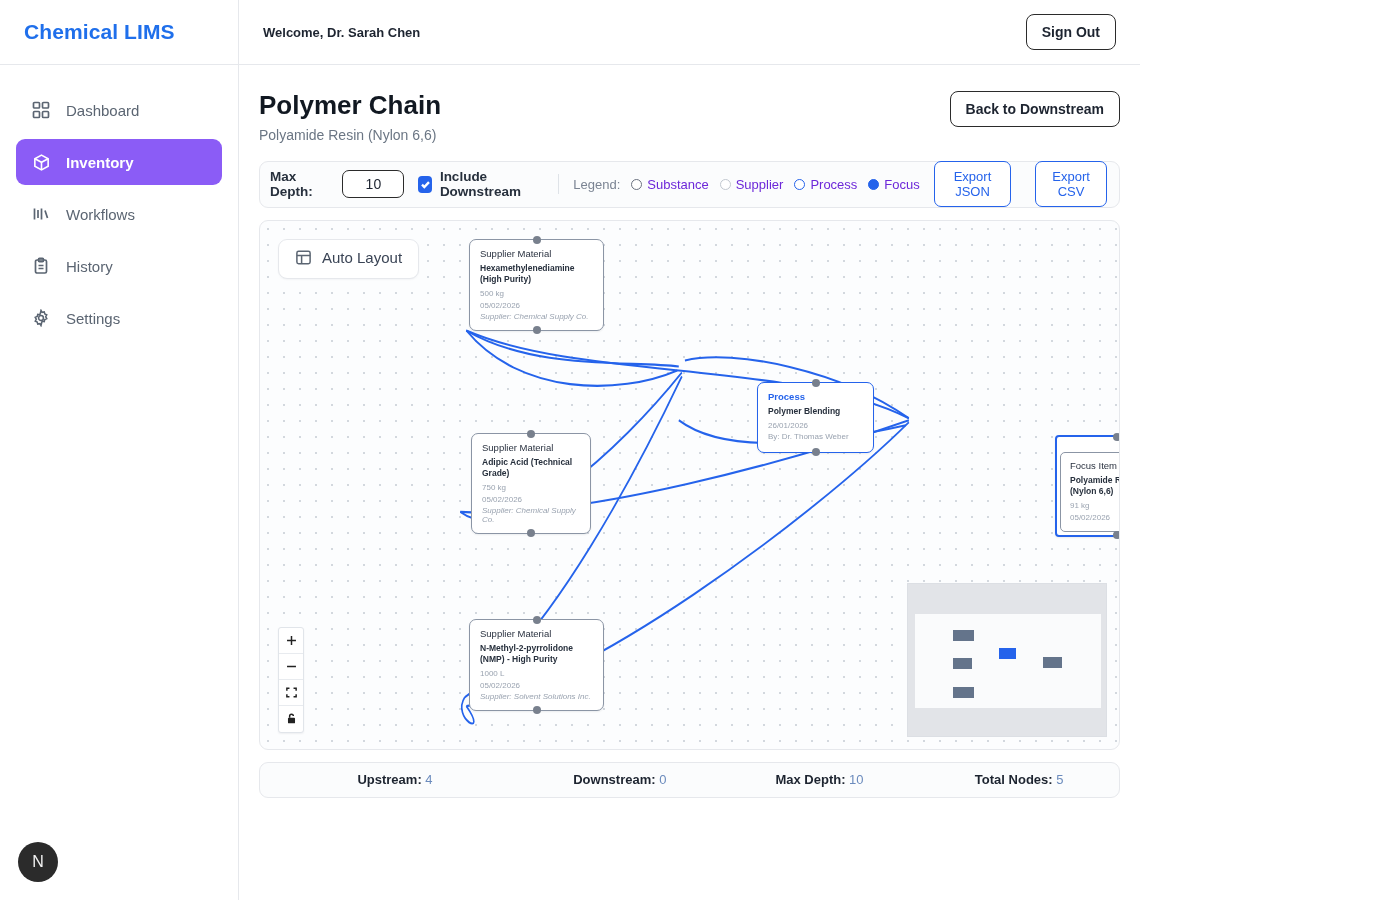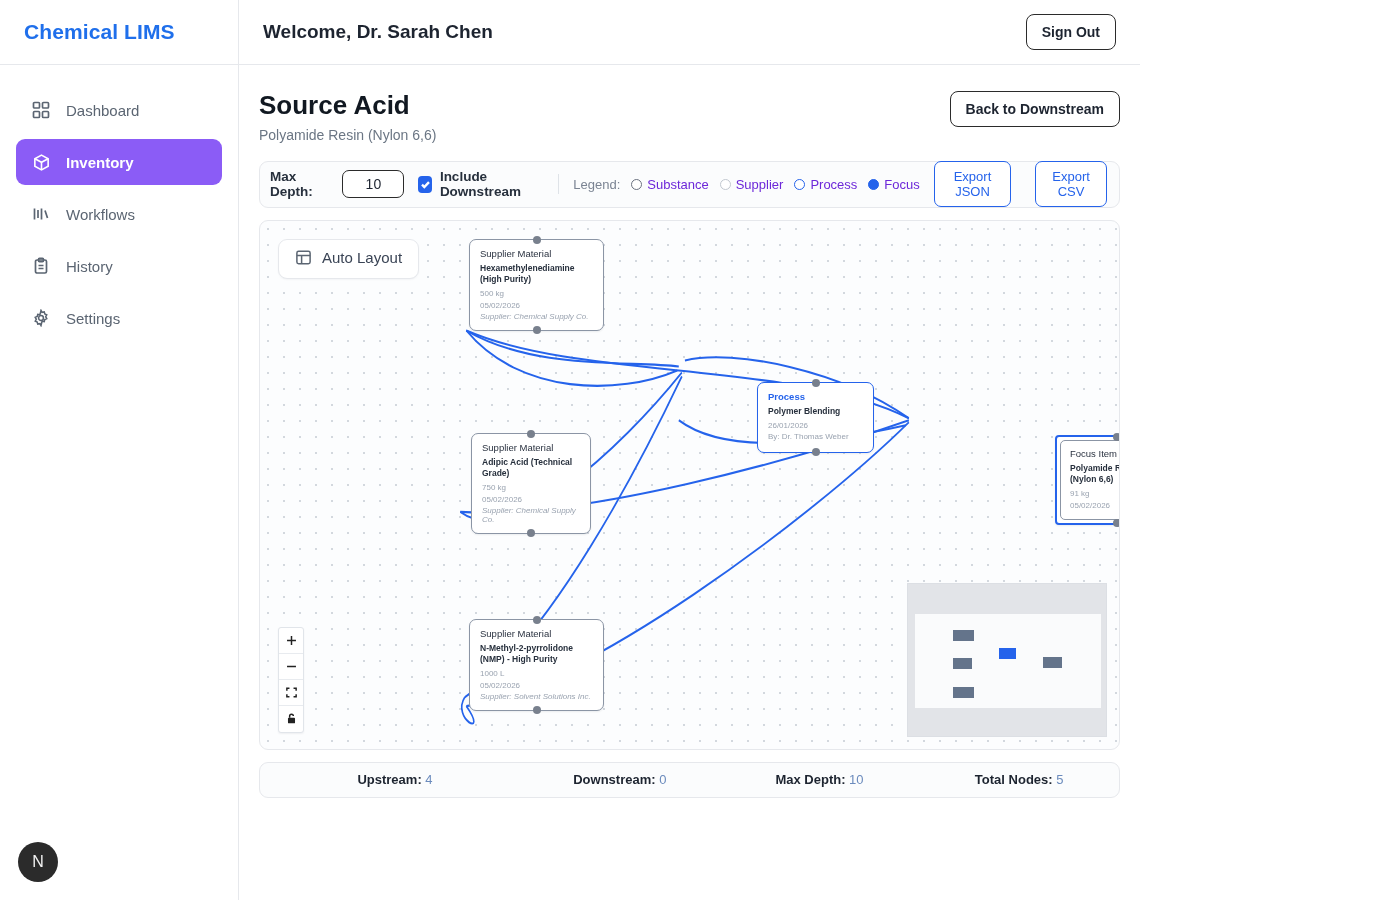--- a/index.html
+++ b/index.html
@@ -51,21 +51,21 @@
   }
 
   
   .main { flex: 1; height: 900px; display: flex; flex-direction: column; background: #fff; }
   .topbar {
     height: 65px; flex: 0 0 65px;
     border-bottom: 1px solid #e6e8ec;
     display: flex; align-items: center; justify-content: space-between;
     padding: 0 24px 0 24px;
   }
-  .welcome { font-size: 19px; font-weight: bold; color: #1d2430; }
+  .welcome { font-size: 13px; font-weight: bold; color: #1d2430; }
   .btn-outline {
     border: 1px solid #2b2b2b; background: #fff; color: #1d2430;
     border-radius: 8px; font-size: 14px; font-weight: bold;
     padding: 9px 15px; cursor: pointer;
     font-family: "Liberation Sans", sans-serif;
   }
 
   .content { padding: 26px 20px 0 20px; }
   .page-head {
     display: flex; align-items: flex-start; justify-content: space-between;
@@ -156,21 +156,21 @@
   svg.edges path { fill: none; stroke: #2563eb; stroke-width: 2.1; }
 
   
   .node {
     position: absolute; background: #fff;
     border: 1px solid #8b95a5; border-radius: 7px;
     padding: 8px 10px 9px 10px;
     box-shadow: 0 1px 2px rgba(16,24,40,.07);
   }
   .node.outlined { border: 2px solid #2563eb; border-radius: 4px; padding: 3px; background: #fff; }
-  .node.outlined .inner { border: 1px solid #8b95a5; border-radius: 5px; padding: 7px 9px 8px 9px; }
+  .node.outlined .inner { border: 1px solid #8b95a5; border-radius: 5px; padding: 7px 9px 8px 9px; margin-top: 12px; }
   .node.process { border: 1.6px solid #2563eb; }
   .n-type { font-size: 9.5px; color: #2a3240; margin-bottom: 4px; }
   .node.process .n-type { color: #2563eb; font-weight: bold; }
   .n-name { font-size: 8.5px; font-weight: bold; color: #27303d; line-height: 1.32; margin-bottom: 3px; }
   .n-meta { font-size: 8px; color: #9aa3b0; line-height: 1.45; }
   .n-sup { font-size: 8px; color: #9aa3b0; font-style: italic; margin-top: 1px; }
   .handle {
     position: absolute; width: 8px; height: 8px; border-radius: 50%;
     background: #78808d; left: 50%; transform: translateX(-50%);
   }
@@ -265,21 +265,21 @@
 
     <div class="topbar">
       <span class="welcome">Welcome, Dr. Sarah Chen</span>
       <button class="btn-outline">Sign Out</button>
     </div>
 
     <div class="content">
 
       <div class="page-head">
         <div>
-          <div class="page-title">Source Acid</div>
+          <div class="page-title">Polymer Chain</div>
           <div class="page-sub">Polyamide Resin (Nylon 6,6)</div>
         </div>
         <button class="btn-outline">Back to Downstream</button>
       </div>
 
       <div class="toolbar">
         <span class="tb-label">Max Depth:</span>
         <input class="depth-input" value="10" style="">
 
         <label class="chk-wrap">

